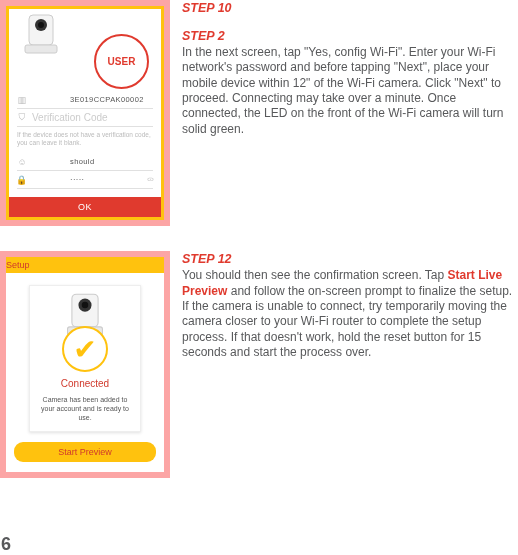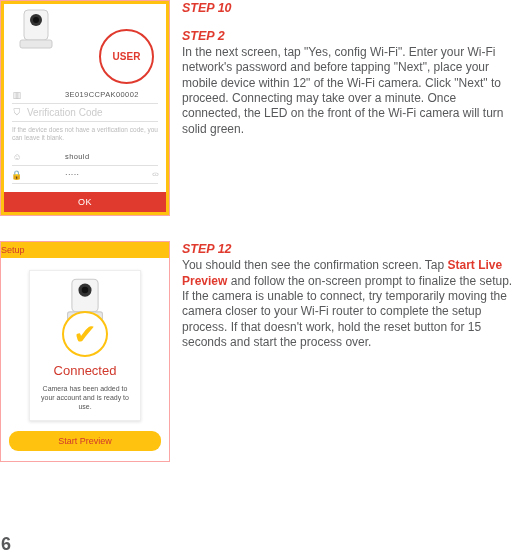--- a/index.html
+++ b/index.html
@@ -11,21 +11,21 @@
       position: relative;
       overflow: hidden;
     }
     .row { display: flex; gap: 12px; align-items: flex-start; }
     .row1 { margin-bottom: 25px;}
     
     
     .phone {
       width: 170px;
       flex-shrink: 0;
-      border: 1px solid #fca5a5;
+      border: 6px solid #fca5a5;
       background: #fff;
       position: relative;
     }
     .phone-inner { border: 3px solid #ffc20e; }
     .phone1 .phone-inner { padding: 0; }
     
     
     .camera-area {
       background: #fff;
       height: 60px;
@@ -92,21 +92,21 @@
     .check-badge {
       width: 46px; height: 46px;
       border: 2px solid #ffc20e;
       border-radius: 50%;
       display:flex; align-items:center; justify-content:center;
       color:#ffc20e; font-size:28px;
       margin: 0 auto 6px auto;
       position: relative; top:-18px; margin-bottom:-12px;
       background:#fff;
     }
-    .connected { color:#d0392c; font-size:13px; margin-bottom:6px;text-align:center; }
+    .connected { color:#d0392c; font-size:10px; margin-bottom:6px;text-align:center; }
     .ready-text { color:#555; font-size:7px; line-height:1.3; padding: 0 4px;}
     .start-btn {
       background:#ffc20e; color:#d0392c; text-align:center;
       font-size:9px; padding:5px 0; margin-top:10px;border-radius:9px;
     }
     
     
     .copy { flex: 1; color:#58595b; font-size:12px; line-height:1.28; }
     .step-title { color:#e03a2e; font-weight:bold; font-size:12.5px; margin-bottom:1px;font-style:italic; }
     .step-block { margin-bottom: 12px; }

